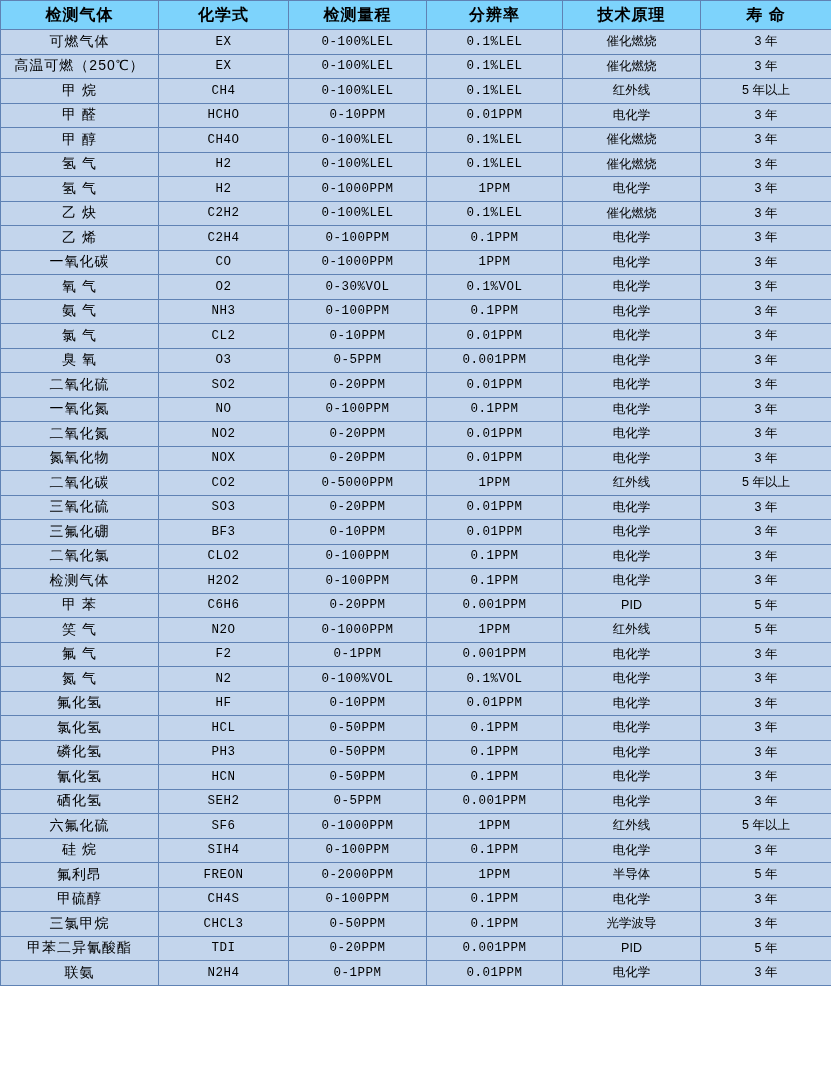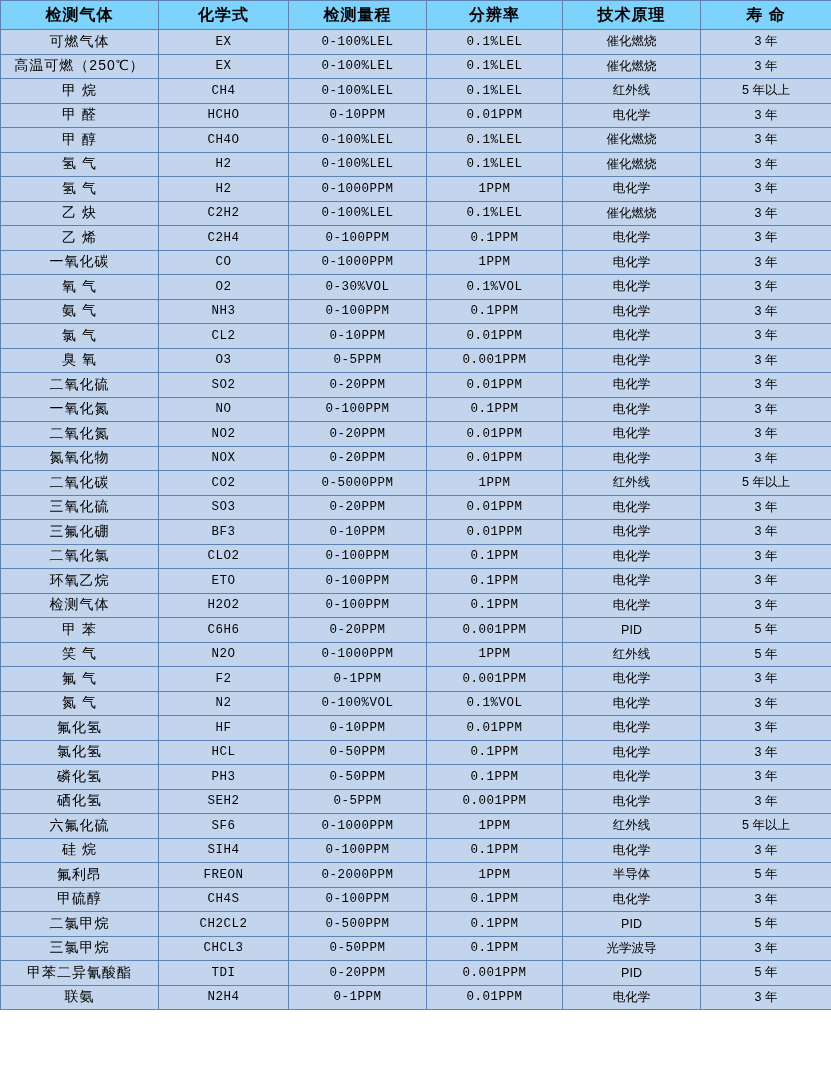--- a/index.html
+++ b/index.html
@@ -261,28 +261,20 @@
         </tr>
         <tr>
           <td class="name">二氧化氯</td>
           <td class="mono">CLO2</td>
           <td class="mono">0-100PPM</td>
           <td class="mono">0.1PPM</td>
           <td class="small">电化学</td>
           <td class="small">3 年</td>
         </tr>
         <tr>
-          <td class="name">环氧乙烷</td>
-          <td class="mono">ETO</td>
-          <td class="mono">0-100PPM</td>
-          <td class="mono">0.1PPM</td>
-          <td class="small">电化学</td>
-          <td class="small">3 年</td>
-        </tr>
-        <tr>
           <td class="name">检测气体</td>
           <td class="mono">H2O2</td>
           <td class="mono">0-100PPM</td>
           <td class="mono">0.1PPM</td>
           <td class="small">电化学</td>
           <td class="small">3 年</td>
         </tr>
         <tr>
           <td class="name">甲 苯</td>
           <td class="mono">C6H6</td>
@@ -333,20 +325,28 @@
         </tr>
         <tr>
           <td class="name">磷化氢</td>
           <td class="mono">PH3</td>
           <td class="mono">0-50PPM</td>
           <td class="mono">0.1PPM</td>
           <td class="small">电化学</td>
           <td class="small">3 年</td>
         </tr>
         <tr>
+          <td class="name">氰化氢</td>
+          <td class="mono">HCN</td>
+          <td class="mono">0-50PPM</td>
+          <td class="mono">0.1PPM</td>
+          <td class="small">电化学</td>
+          <td class="small">3 年</td>
+        </tr>
+        <tr>
           <td class="name">硒化氢</td>
           <td class="mono">SEH2</td>
           <td class="mono">0-5PPM</td>
           <td class="mono">0.001PPM</td>
           <td class="small">电化学</td>
           <td class="small">3 年</td>
         </tr>
         <tr>
           <td class="name">六氟化硫</td>
           <td class="mono">SF6</td>
@@ -371,28 +371,20 @@
           <td class="small">半导体</td>
           <td class="small">5 年</td>
         </tr>
         <tr>
           <td class="name">甲硫醇</td>
           <td class="mono">CH4S</td>
           <td class="mono">0-100PPM</td>
           <td class="mono">0.1PPM</td>
           <td class="small">电化学</td>
           <td class="small">3 年</td>
-        </tr>
-        <tr>
-          <td class="name">二氯甲烷</td>
-          <td class="mono">CH2CL2</td>
-          <td class="mono">0-500PPM</td>
-          <td class="mono">0.1PPM</td>
-          <td class="small">PID</td>
-          <td class="small">5 年</td>
         </tr>
         <tr>
           <td class="name">三氯甲烷</td>
           <td class="mono">CHCL3</td>
           <td class="mono">0-50PPM</td>
           <td class="mono">0.1PPM</td>
           <td class="small">光学波导</td>
           <td class="small">3 年</td>
         </tr>
         <tr>

